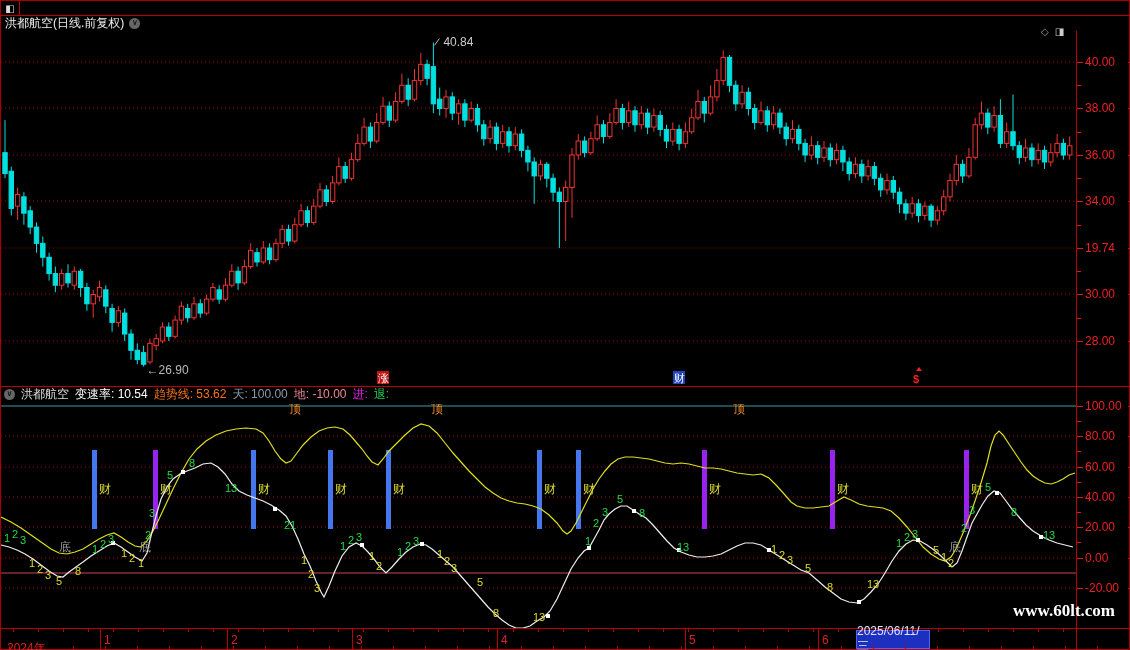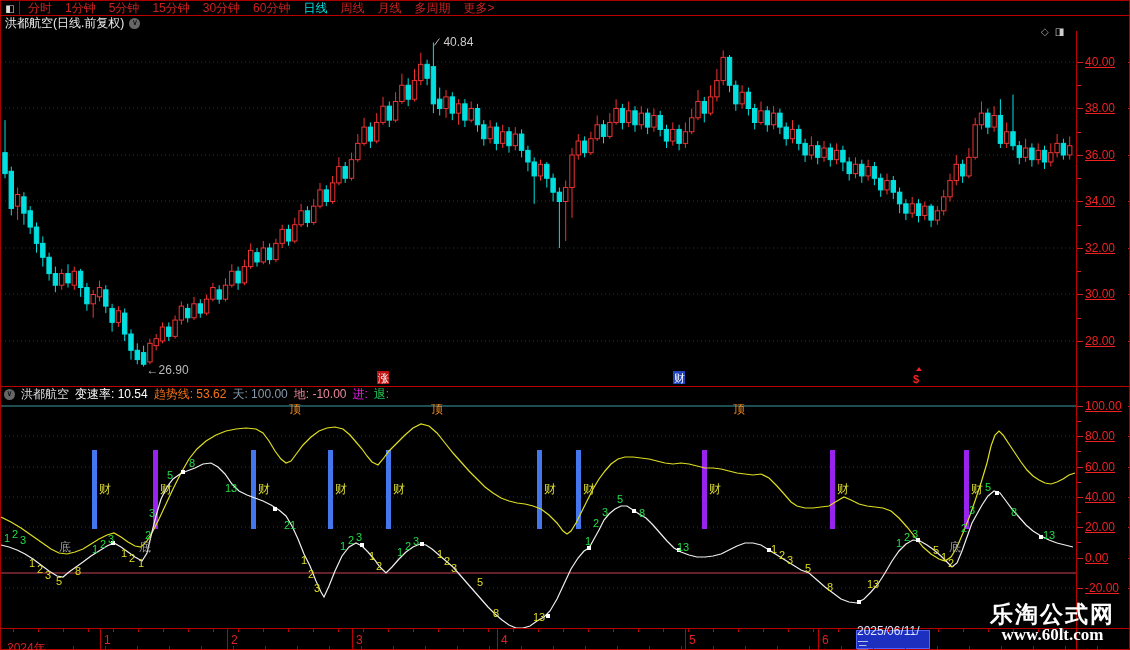--- a/index.html
+++ b/index.html
@@ -17,21 +17,21 @@
   .title-row{position:absolute;left:0;top:15px;height:14px;color:#eee;font-size:12px;display:flex;align-items:center;gap:5px;padding-left:4px;}
   .chev{display:inline-flex;width:11px;height:11px;border-radius:50%;background:#666;color:#000;
     font-size:8px;align-items:center;justify-content:center;line-height:1;}
   svg{position:absolute;left:0;display:block;}
   #main-svg{top:30px;}
   .chart-divider{position:absolute;left:0;top:385px;width:1130px;height:0;border-top:1px solid #bb0000;}
   .ind-header{position:absolute;left:0;top:386px;height:14px;display:flex;align-items:center;gap:6px;
     font-size:12px;padding-left:3px;white-space:nowrap;}
   #ind-svg{top:400px;}
   .scale-col{position:absolute;left:1075px;top:30px;width:55px;height:619px;border-left:1px solid #bb0000;}
-  .scale-label{position:absolute;left:8px;color:#ee2222;font-size:12px;line-height:12px;text-decoration:underline;}
+  .scale-label{position:absolute;left:8px;color:#ee2222;font-size:12px;line-height:12px;}
   .tickmark{position:absolute;left:0;height:1px;background:#cc2222;}
   .edge-tick{position:absolute;right:0;height:1px;width:4px;background:#cc2222;}
   .baxis{position:absolute;left:0;top:627px;width:1130px;height:22px;border-top:1px solid #bb0000;
     border-bottom:1px solid #bb0000;box-sizing:border-box;font-size:12px;color:#dd2222;}
   .baxis .ylab{position:absolute;left:6px;top:11px;}
   .baxis .mlab{position:absolute;top:4px;}
   .baxis .msep{position:absolute;top:0;width:1px;height:20px;background:#bb0000;}
   .baxis .ttick{position:absolute;top:0;width:1px;height:3px;background:#bb0000;}
   .baxis .btick{position:absolute;bottom:0;width:1px;height:3px;background:#bb0000;}
   .date-box{position:absolute;top:1px;height:17px;background:#1c2fbe;border:1px solid #4f62ff;
@@ -43,33 +43,20 @@
 </style>
 </head>
 <body>
 
 <div class="window">
 
   <div class="menubar">
     <div class="menu-icon-box">
       <span>◧</span>
     </div>
-    <div class="menu-left" id="menu-left">
-        <span class="mi">分时</span>
-        <span class="mi">1分钟</span>
-        <span class="mi">5分钟</span>
-        <span class="mi">15分钟</span>
-        <span class="mi">30分钟</span>
-        <span class="mi">60分钟</span>
-        <span class="mi active">日线</span>
-        <span class="mi">周线</span>
-        <span class="mi">月线</span>
-        <span class="mi">多周期</span>
-        <span class="mi">更多&gt;</span>
-      </div>
   </div>
 
   <div class="title-row">
     <span>洪都航空(日线.前复权)</span>
     <span class="chev">∨</span>
   </div>
 
   <div class="corner-icons">
     <span>◇</span>
     <span style="color:#ccc;">◨</span>
@@ -566,21 +553,21 @@
       <div class="edge-tick" style="top: 31px;"></div>
       <span class="scale-label" style="top: 71px;">38.00</span>
       <div class="tickmark" style="top: 77px; width: 6px;"></div>
       <div class="edge-tick" style="top: 77px;"></div>
       <span class="scale-label" style="top: 118px;">36.00</span>
       <div class="tickmark" style="top: 124px; width: 6px;"></div>
       <div class="edge-tick" style="top: 124px;"></div>
       <span class="scale-label" style="top: 164px;">34.00</span>
       <div class="tickmark" style="top: 170px; width: 6px;"></div>
       <div class="edge-tick" style="top: 170px;"></div>
-      <span class="scale-label" style="top: 211px;">32.00</span>
+      <span class="scale-label" style="top: 211px;">19.74</span>
       <div class="tickmark" style="top: 217px; width: 6px;"></div>
       <div class="edge-tick" style="top: 217px;"></div>
       <span class="scale-label" style="top: 257px;">30.00</span>
       <div class="tickmark" style="top: 263px; width: 6px;"></div>
       <div class="edge-tick" style="top: 263px;"></div>
       <span class="scale-label" style="top: 304px;">28.00</span>
       <div class="tickmark" style="top: 310px; width: 6px;"></div>
       <div class="edge-tick" style="top: 310px;"></div>
       <div class="tickmark" style="top: 54px; width: 4px;"></div>
       <div class="edge-tick" style="top: 54px; width: 3px;"></div>
@@ -719,17 +706,16 @@
       <div class="btick" style="left: 936px;"></div>
       <div class="btick" style="left: 968px;"></div>
       <div class="btick" style="left: 1000px;"></div>
       <div class="btick" style="left: 1032px;"></div>
       <div class="btick" style="left: 1064px;"></div>
       <div class="btick" style="left: 1096px;"></div>
       <div class="btick" style="left: 1128px;"></div>
     </div>
 
   <div class="watermark">
-    <div class="w1">乐淘公式网</div>
     <div class="w2">www.60lt.com</div>
   </div>
 
 </div>
 
 </body></html>

